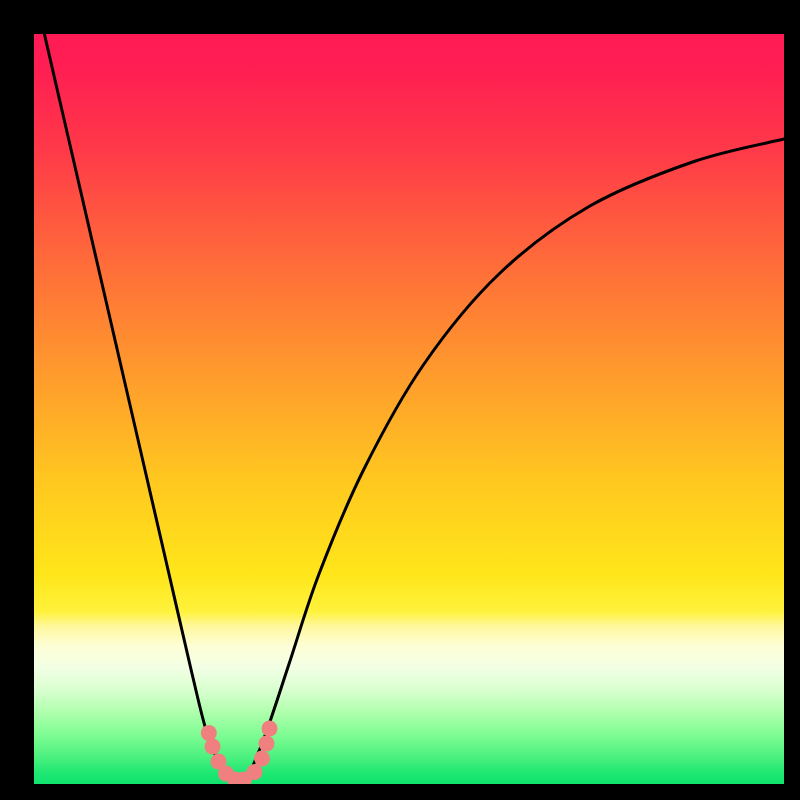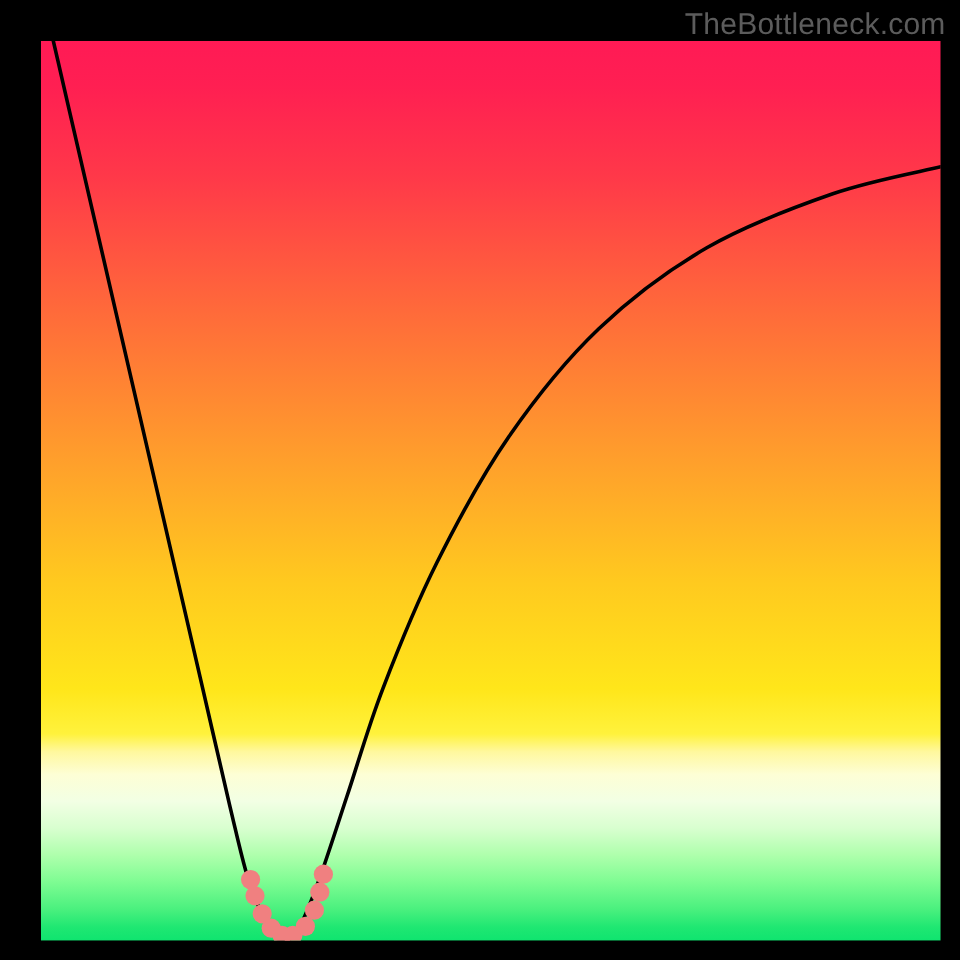--- a/index.html
+++ b/index.html
@@ -92,14 +92,13 @@
           <circle cx="201.0" cy="745.5" r="8" fill="#f08080"></circle>
           <circle cx="210.0" cy="745.5" r="8" fill="#f08080"></circle>
           <circle cx="220.5" cy="738.0" r="8" fill="#f08080"></circle>
           <circle cx="228.0" cy="724.5" r="8" fill="#f08080"></circle>
           <circle cx="232.5" cy="709.5" r="8" fill="#f08080"></circle>
           <circle cx="235.5" cy="694.5" r="8" fill="#f08080"></circle>
         </g>
     </svg>
   </div>
 
-  <div class="watermark">TheBottleneck.com</div>
 </div>
 
 </body></html>

